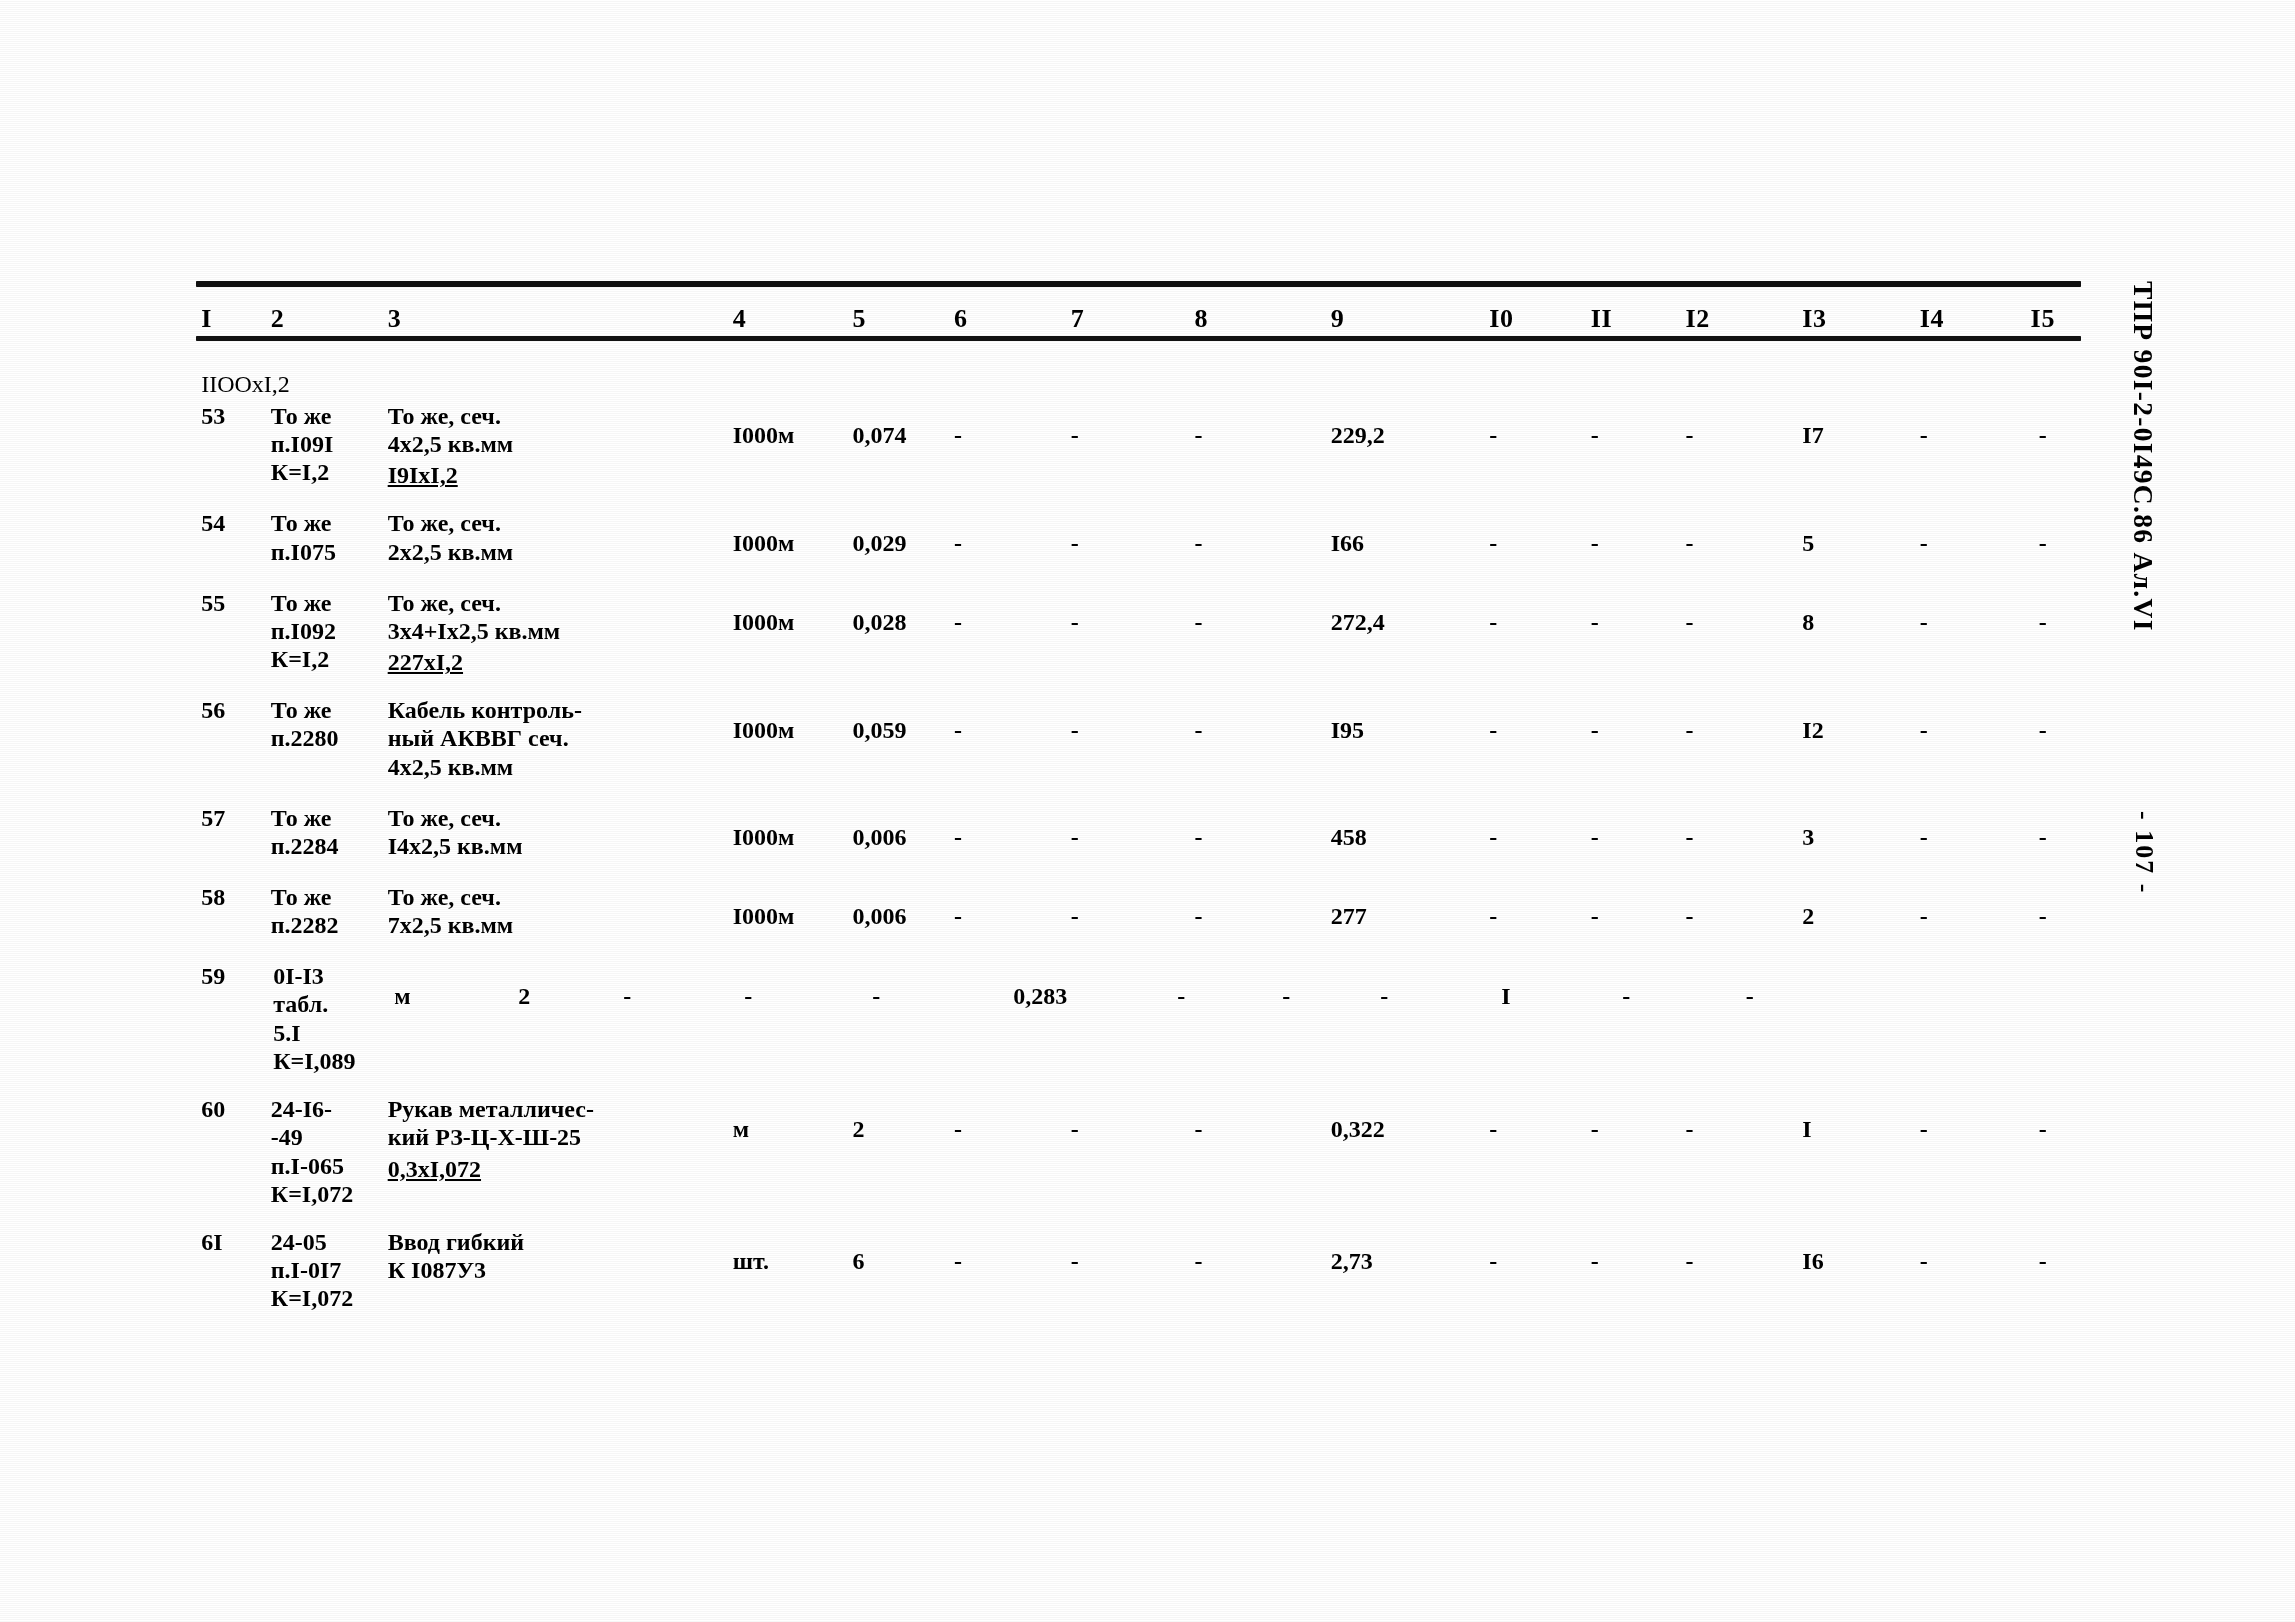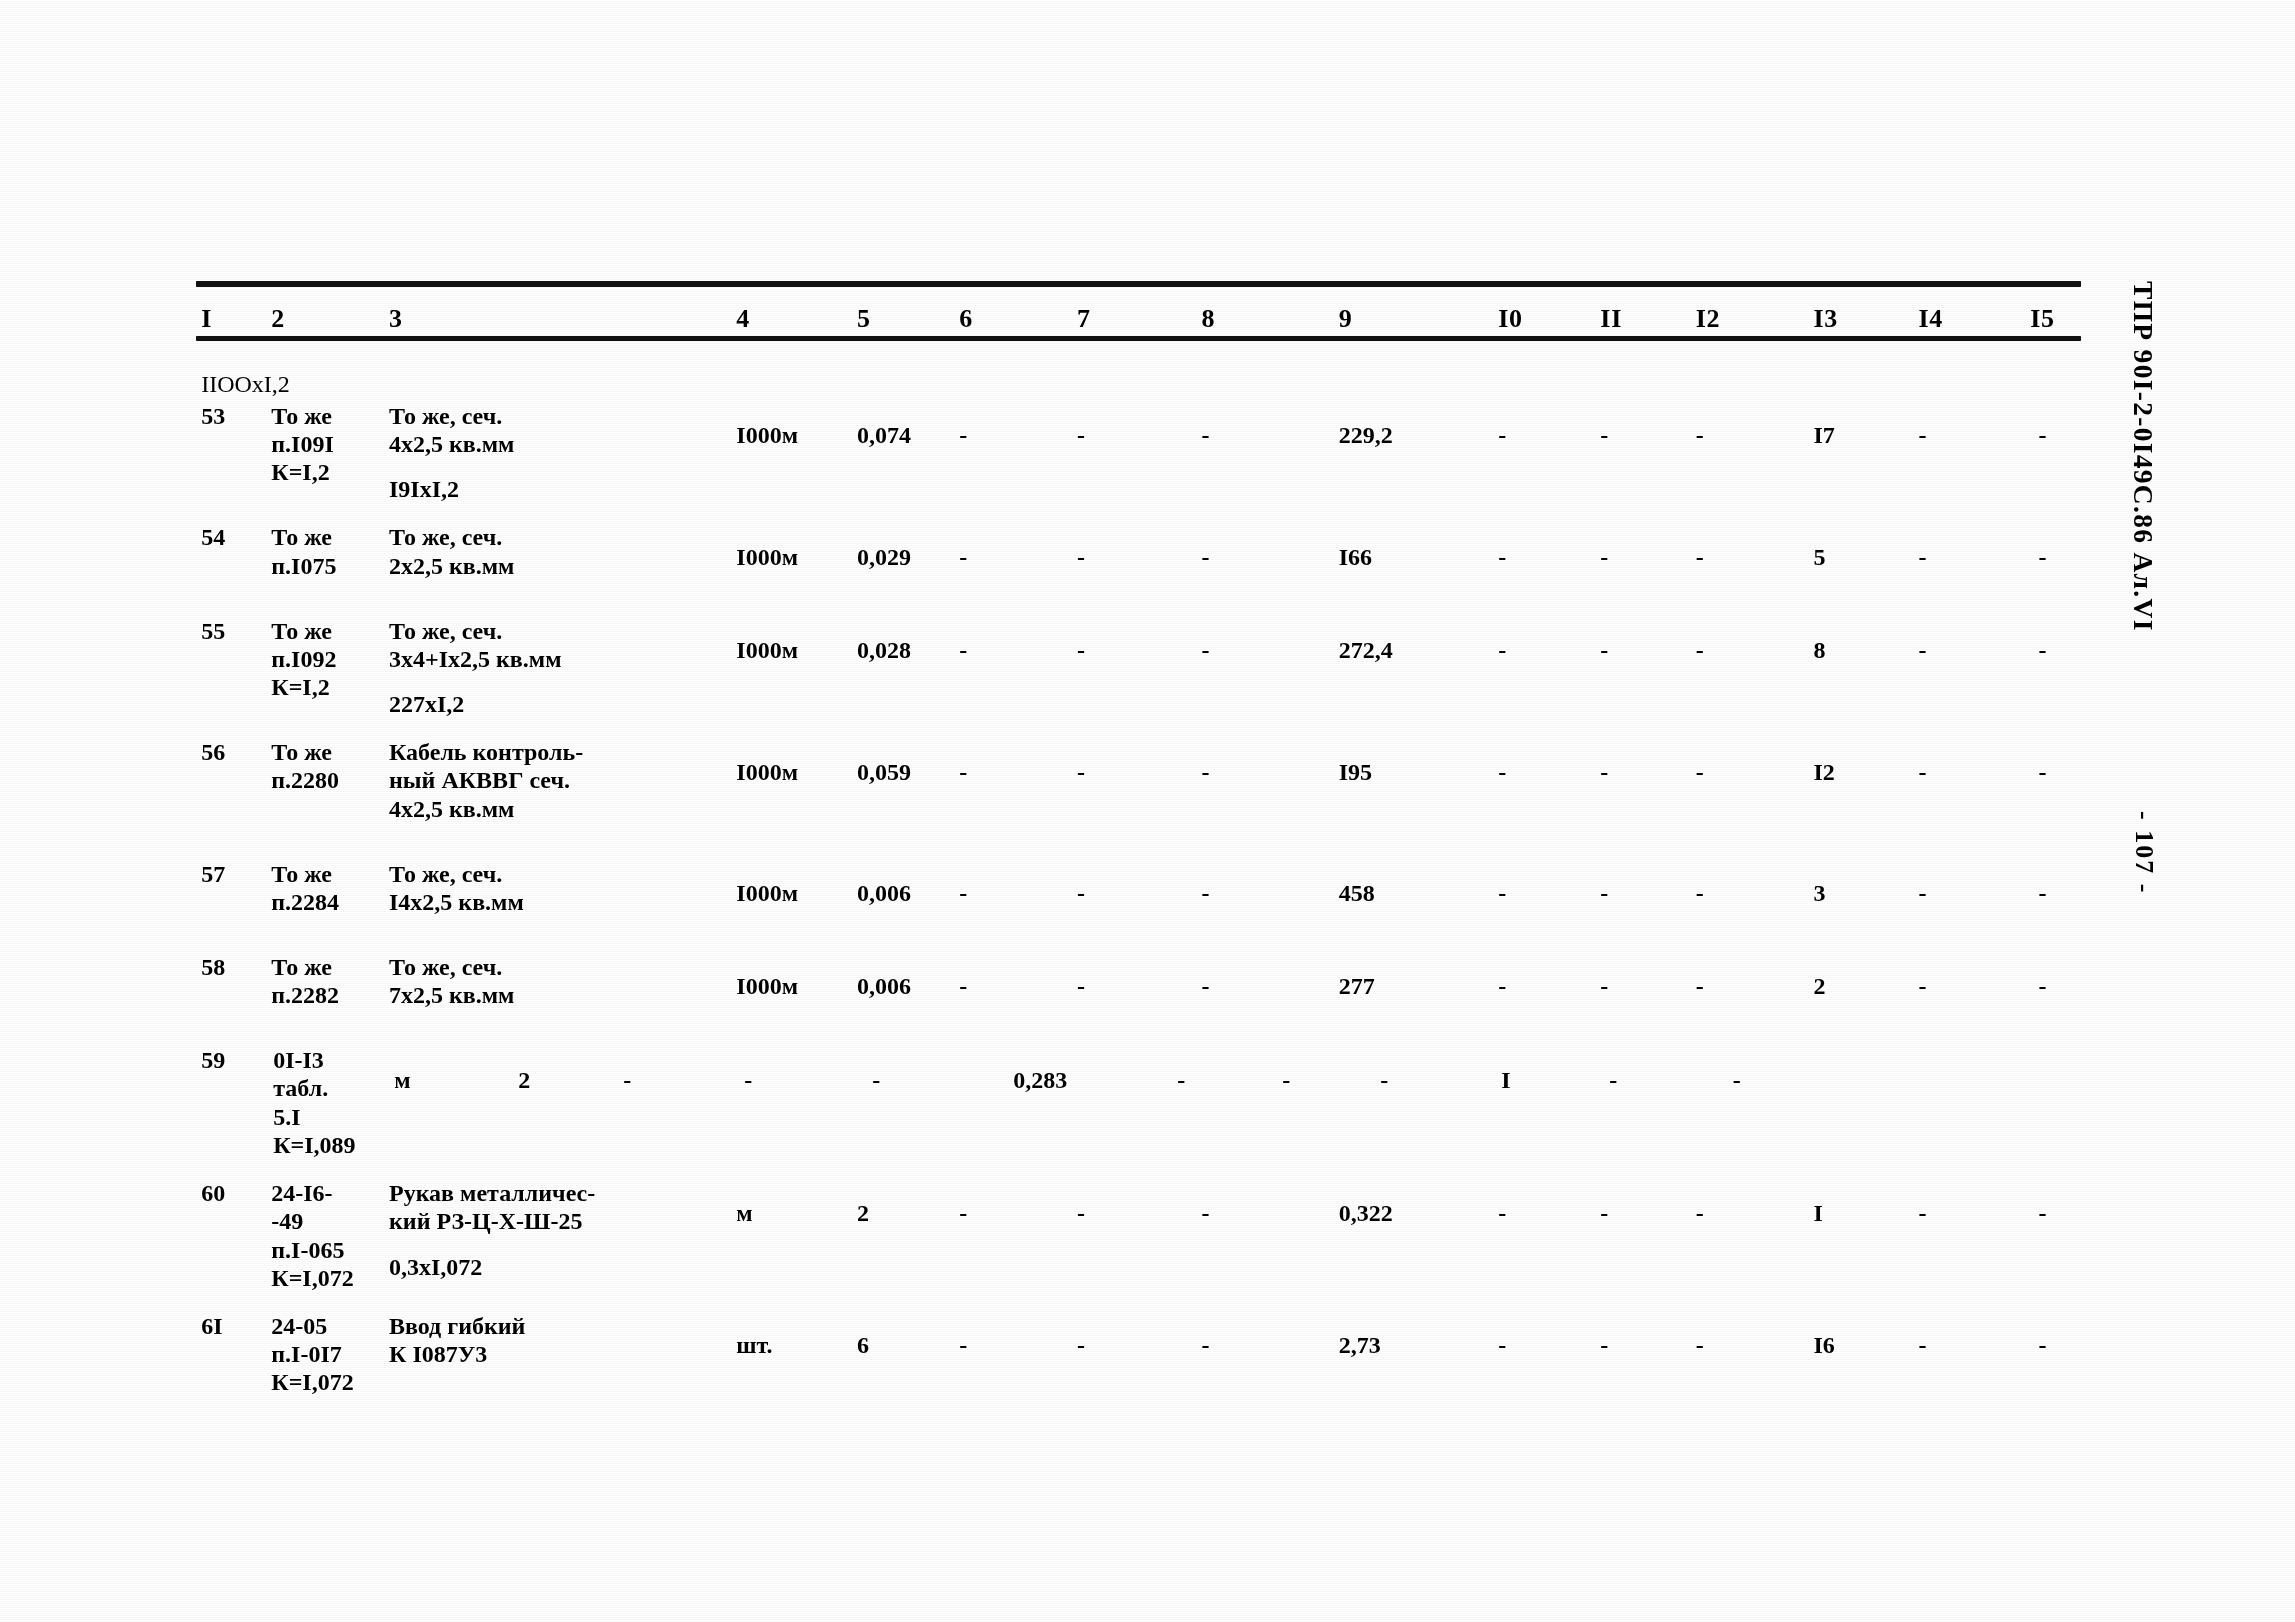--- a/index.html
+++ b/index.html
@@ -53,21 +53,21 @@
   .c4{width:124px;text-align:left;}
   .c5{width:105px;text-align:left;}
   .c6{width:121px;text-align:left;}
   .c7{width:128px;text-align:left;}
   .c8{width:141px;text-align:left;}
   .c9{width:164px;text-align:left;}
   .c10{width:105px;text-align:left;}
   .c11{width:98px;text-align:left;}
   .c12{width:121px;text-align:left;}
   .c13{width:108px;text-align:left;}
-  .c14{width:88px;text-align:left;}
+  .c14{width:88px;text-align:left;margin-left:13px;}
   .c15{width:79px;text-align:center;}
 
   .rows{padding-top:17px;}
 
   .row{
     display:flex;
     align-items:flex-start;
     margin-bottom:19.6px;
     min-height:48px;
   }
@@ -96,21 +96,22 @@
     padding-top:13px;
     padding-bottom:3.9px;
     font-size:24px;
     font-weight:400;
   }
   .preline .c3{display:inline-block;}
 
   
   .sub{
     display:block;
-    margin-top:17px;
+    margin-top:3px;
+    text-decoration:underline;
   }
 
   
   .margin-text{
     position:absolute;
     font-weight:700;
     font-family:"Liberation Serif", serif;
     white-space:nowrap;
     transform-origin:left top;
   }

